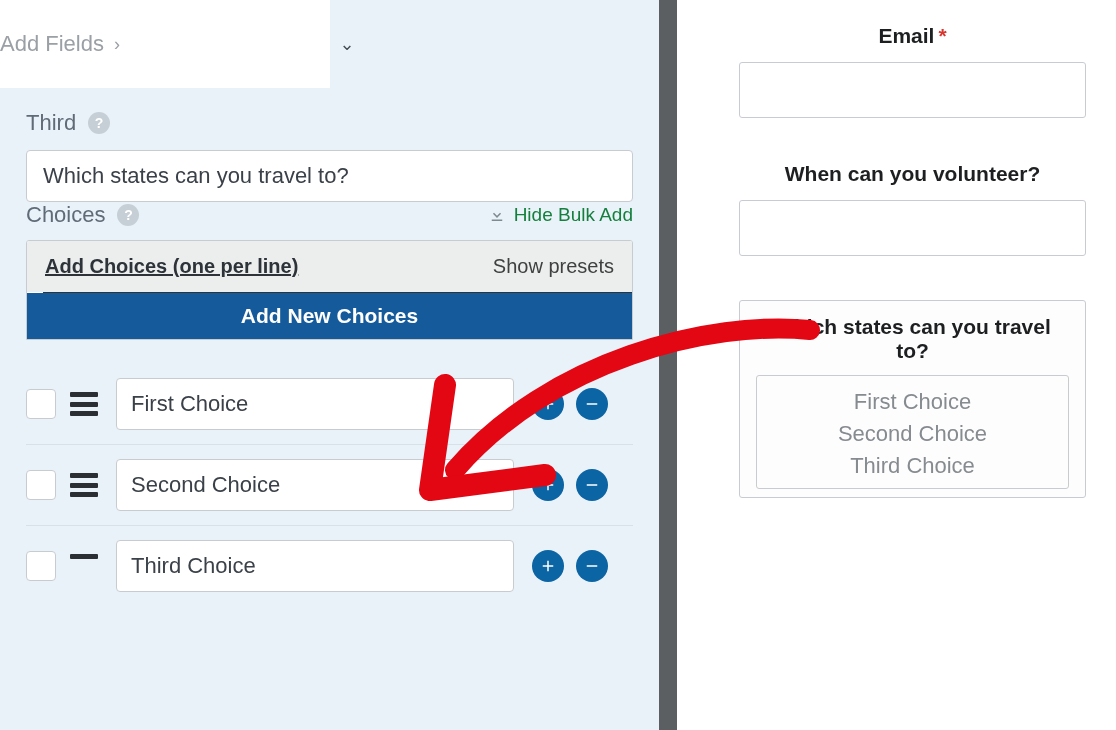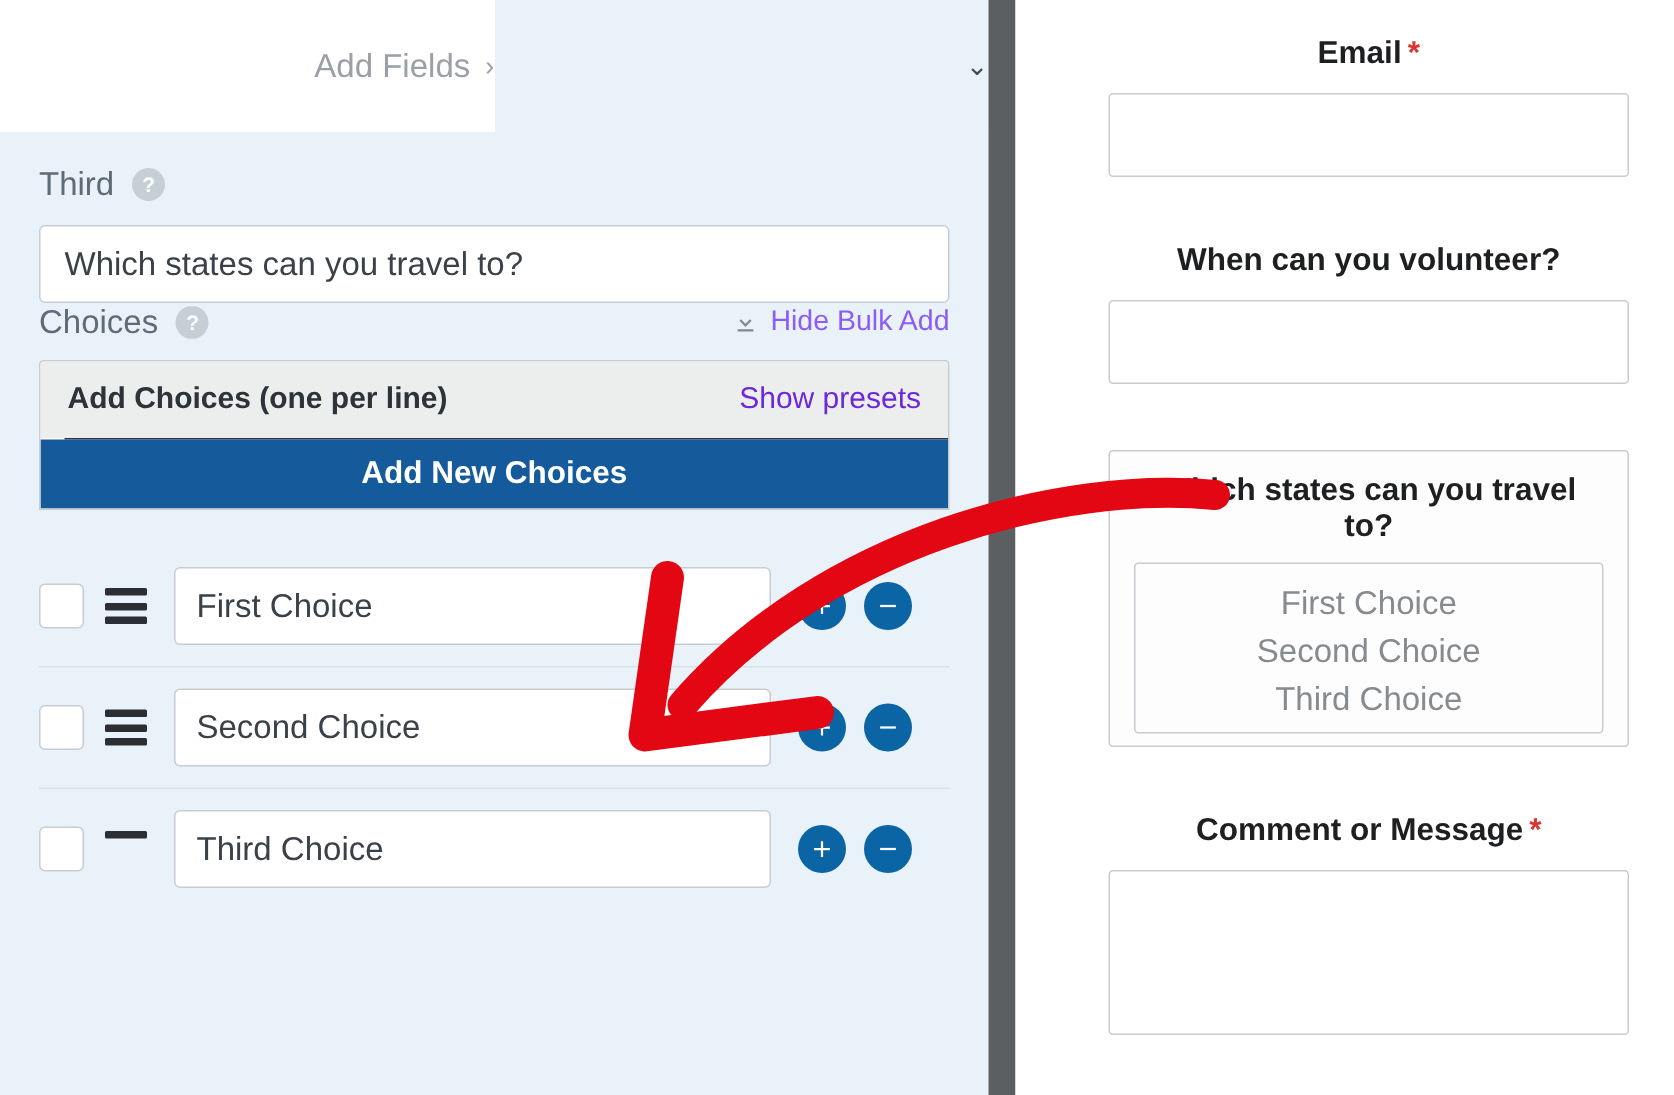--- a/index.html
+++ b/index.html
@@ -13,21 +13,21 @@
 
   
   .builder {
     position:absolute; left:0; top:0; width:659px; height:730px;
     background:#eaf2f9;
   }
   .tabbar {
     display:flex; height:88px; background:#fff;
   }
   .tabbar .tab {
-    flex:1 1 0; display:flex; align-items:center; justify-content:flex-end;
+    flex:1 1 0; display:flex; align-items:center; justify-content:flex-start;
     font-size:22px; color:#9aa0a6; cursor:pointer;
   }
   .tabbar .tab.active {
     background:#eaf2f9; color:#444c55; font-weight:400;
   }
   .tab-chevron { margin-left:10px; font-size:18px; display:inline-block; }
   .panel-body { padding:22px 26px 0 26px; }
   .section-label {
     display:flex; align-items:center; font-size:22px; color:#5f6b77;
     margin-bottom:14px;
@@ -40,35 +40,35 @@
   .text-input {
     width:100%; height:52px; border:1px solid #c8ccd1; border-radius:4px;
     background:#fff; padding:0 16px; font-size:22px; color:#3b4149;
   }
   .choices-header {
     display:flex; align-items:center; margin-bottom:12px;
   }
   .choices-header .section-label { margin-bottom:0; }
   .choices-header .grow { flex:1; }
   .hide-bulk {
-    color:#8b5cf6; font-size:19px; display:flex; align-items:center;
+    color:#15803d; font-size:19px; display:flex; align-items:center;
     cursor:pointer;
   }
   .dl-icon { width:18px; height:18px; margin-right:8px; }
 
   .bulk-box {
     margin-top:6px; border:1px solid #c8ccd1; border-radius:3px 3px 0 0;
     background:#fff; overflow:hidden;
   }
   .bulk-head {
     background:#eceeee; padding:14px 18px; display:flex; align-items:center;
   }
-  .bulk-head .title { font-size:20px; font-weight:700; color:#2d3338; }
+  .bulk-head .title { font-size:20px; font-weight:700; color:#2d3338;text-decoration:underline; }
   .bulk-head .spacer { flex:1; }
-  .bulk-head .presets { color:#6d28d9; font-size:20px; cursor:pointer; }
+  .bulk-head .presets { color:#404040; font-size:20px; cursor:pointer; }
   .bulk-textarea {
     width:100%; border:none; outline:none; resize:none;
     font-family: ui-monospace, Menlo, Consolas, monospace;
     font-size:22px; line-height:30px; color:#2a2e33;
     padding:10px 16px 0 16px; height:136px; overflow:hidden;
     display:block; background:#fff;
   }
   .bulk-divider { height:1px; background:#2d3338; margin-left:16px; }
   .add-choices-btn {
     background:#155b9c; color:#fff; height:46px;
@@ -274,26 +274,20 @@
       <div class="fld-highlight">
         <div class="fh-title">Which states can you travel to?</div>
         <div class="fh-choices">
           <div class="fh-choice">First Choice</div>
           <div class="fh-choice">Second Choice</div>
           <div class="fh-choice">Third Choice</div>
         </div>
       </div>
     </div>
 
-    <div class="fld" style="margin-bottom:0">
-      <div class="fld-label">
-        <span>Comment or Message</span><span class="req">*</span>
-      </div>
-      <div class="fld-box" style="min-height:110px"></div>
-    </div>
 
   </div>
 
   <svg class="arrow-overlay" viewBox="0 0 500 260">
     <path d="M480 30 C 380 20, 220 60, 125 170" stroke="#e30613" stroke-width="20" fill="none" stroke-linecap="round"></path>
     <path d="M115 85 L100 190 L215 175" stroke="#e30613" stroke-width="22" fill="none" stroke-linecap="round" stroke-linejoin="round"></path>
   </svg>
 
 </div>
 

